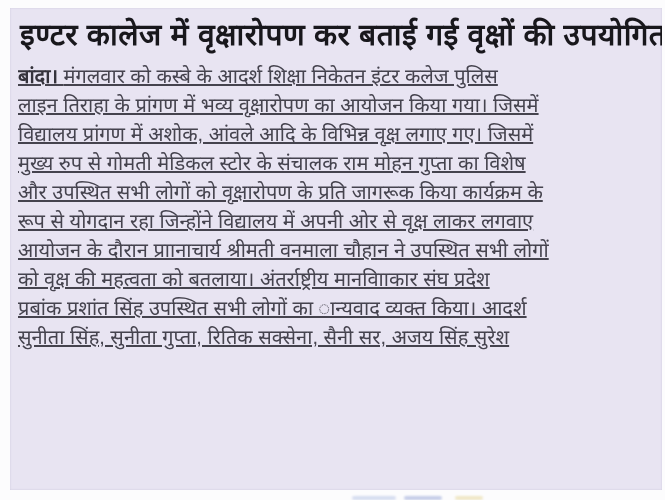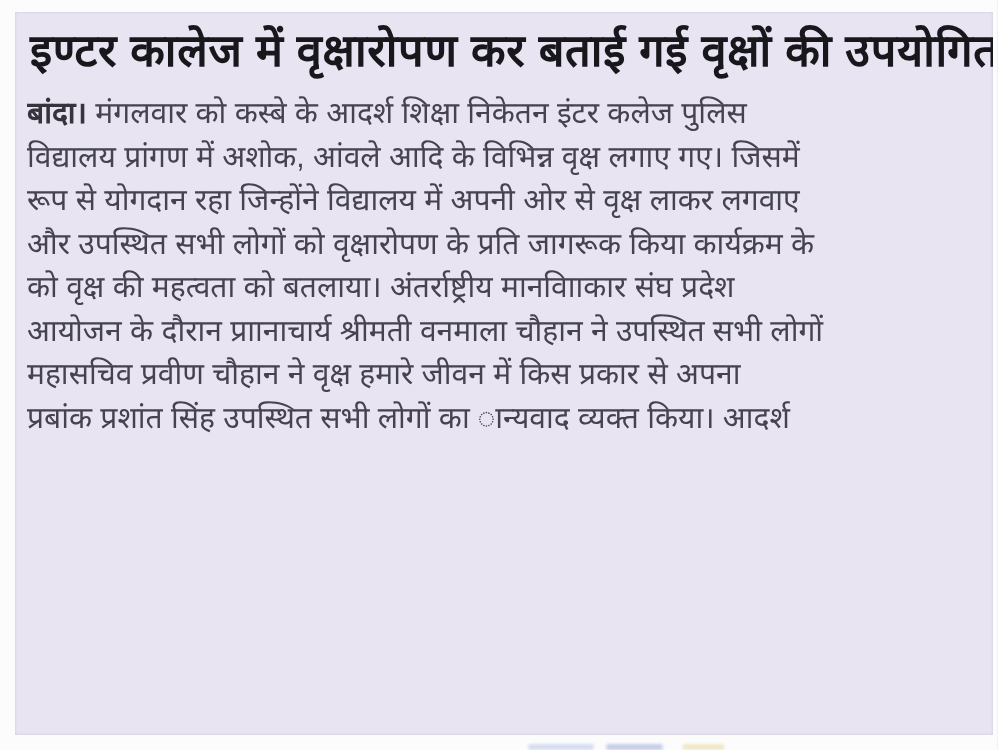--- a/index.html
+++ b/index.html
@@ -27,20 +27,21 @@
     white-space:nowrap;
     overflow:hidden;
     font-family:"Liberation Sans","DejaVu Sans",sans-serif;
   }
   .article{
     padding:6px 6px 0 8px;
     color:var(--body-text);
     font-size:20px;
     line-height:29px;
     font-family:"Liberation Sans","DejaVu Sans",sans-serif;
+    text-decoration:underline;
   }
   .line{
     white-space:nowrap;
     overflow:hidden;
     height:29px;
   }
   .dateline{
     font-weight:bold;
     color:#35333c;
   }
@@ -56,25 +57,27 @@
   .artifact.a2{left:404px;width:38px;background:var(--artifact-indigo,#9aa8d8);}
   .artifact.a3{left:455px;width:28px;background:var(--artifact-yellow,#e6d79a);}
 </style>
 </head>
 <body>
 
 <div class="clipping">
   <div class="headline">इण्टर कालेज में वृक्षारोपण कर बताई गई वृक्षों की उपयोगिता</div>
   <div class="article">
     <div class="line"><span class="dateline">बांदा।</span> <span>मंगलवार को कस्बे के आदर्श शिक्षा निकेतन इंटर कलेज पुलिस</span></div>
+    <div class="line">लाइन तिराहा के प्रांगण में भव्य वृक्षारोपण का आयोजन किया गया। जिसमें</div>
     <div class="line">विद्यालय प्रांगण में अशोक, आंवले आदि के विभिन्न वृक्ष लगाए गए। जिसमें</div>
+    <div class="line">मुख्य रुप से गोमती मेडिकल स्टोर के संचालक राम मोहन गुप्ता का विशेष</div>
+    <div class="line">और उपस्थित सभी लोगों को वृक्षारोपण के प्रति जागरूक किया कार्यक्रम के</div>
     <div class="line">रूप से योगदान रहा जिन्होंने विद्यालय में अपनी ओर से वृक्ष लाकर लगवाए</div>
-    <div class="line">और उपस्थित सभी लोगों को वृक्षारोपण के प्रति जागरूक किया कार्यक्रम के</div>
+    <div class="line">आयोजन के दौरान प्राानाचार्य श्रीमती वनमाला चौहान ने उपस्थित सभी लोगों</div>
     <div class="line">को वृक्ष की महत्वता को बतलाया। अंतर्राष्ट्रीय मानवािाकार संघ प्रदेश</div>
-    <div class="line">आयोजन के दौरान प्राानाचार्य श्रीमती वनमाला चौहान ने उपस्थित सभी लोगों</div>
-    <div class="line">महासचिव प्रवीण चौहान ने वृक्ष हमारे जीवन में किस प्रकार से अपना</div>
     <div class="line">प्रबांक प्रशांत सिंह उपस्थित सभी लोगों का ान्यवाद व्यक्त किया। आदर्श</div>
+    <div class="line">सुनीता सिंह, सुनीता गुप्ता, रितिक सक्सेना, सैनी सर, अजय सिंह सुरेश</div>
   </div>
 </div>
 
 <span class="artifact a1"></span>
 <span class="artifact a2"></span>
 <span class="artifact a3"></span>
 
 </body></html>

